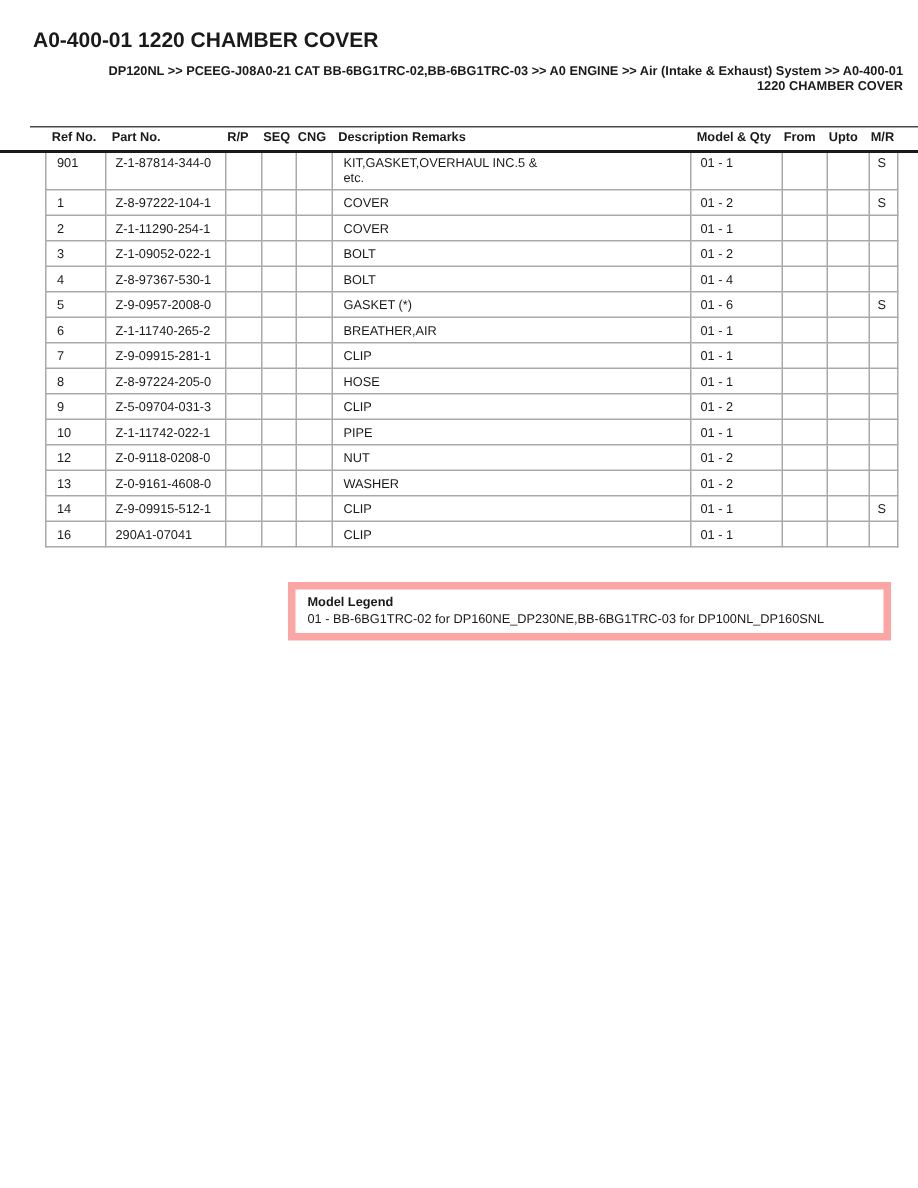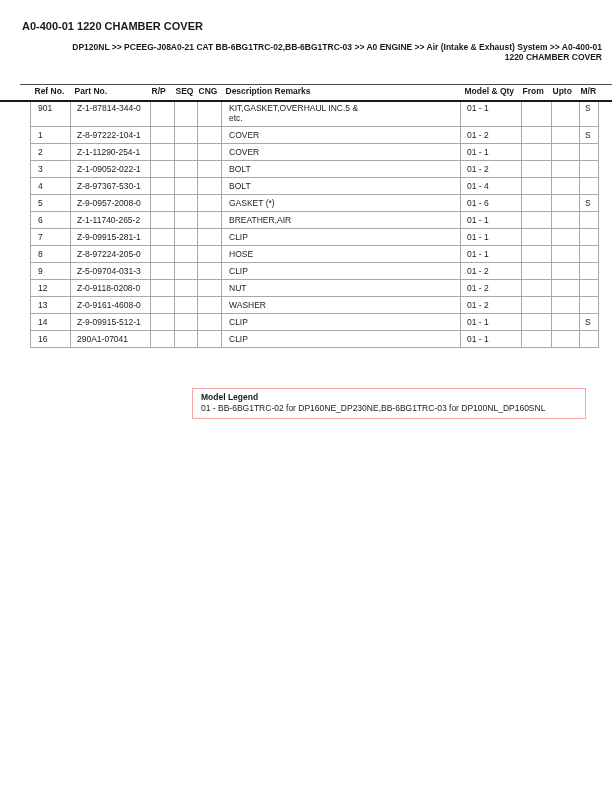--- a/index.html
+++ b/index.html
@@ -6,21 +6,21 @@
   .page {
     position:relative;
     width:612px; height:792px;
     background:#ffffff;
     font-family:"Liberation Sans", sans-serif;
     color:#1a1a1a;
     overflow:hidden;
   }
   .doc-title {
     position:absolute; left:22px; top:21px;
-    font-size:11px; font-weight:bold; line-height:10px;
+    font-size:14px; font-weight:bold; line-height:10px;
     white-space:nowrap;
   }
   .breadcrumb {
     position:absolute; left:22px; top:43px; width:580px;
     font-size:8.5px; font-weight:bold; line-height:9.5px;
     white-space:pre-line;
     text-align:right;
   }
   .rule-top {
     position:absolute; left:20px; top:84px; width:592px; height:1px;
@@ -51,21 +51,21 @@
     vertical-align:top;
     white-space:pre-line;
     overflow:hidden;
   }
   table.parts tbody tr:first-child td { border-top:none; }
   table.parts tbody td.c-ref  { padding-left:7px; }
   table.parts tbody td.c-desc { padding-left:7px; }
   table.parts tbody td.c-mr   { padding-left:5px; }
   .legend {
     position:absolute; left:192px; top:388px; width:378px;
-    border:1px solid #fca5a5;
+    border:5px solid #fca5a5;
     padding:3px 6px 4px 8px;
     font-size:8.5px;
     background:#ffffff;
   }
   .legend-title { font-weight:bold; line-height:11px; }
   .legend-line  { line-height:11px; white-space:nowrap; }
 </style>
 </head>
 <body>
 
@@ -222,20 +222,32 @@
       <td class="c-rp"></td>
       <td class="c-seq"></td>
       <td class="c-cng"></td>
       <td class="c-desc">CLIP</td>
       <td class="c-mq">01 - 2</td>
       <td class="c-from"></td>
       <td class="c-upto"></td>
       <td class="c-mr"></td>
     </tr>
         <tr>
+      <td class="c-ref">10</td>
+      <td class="c-part">Z-1-11742-022-1</td>
+      <td class="c-rp"></td>
+      <td class="c-seq"></td>
+      <td class="c-cng"></td>
+      <td class="c-desc">PIPE</td>
+      <td class="c-mq">01 - 1</td>
+      <td class="c-from"></td>
+      <td class="c-upto"></td>
+      <td class="c-mr"></td>
+    </tr>
+        <tr>
       <td class="c-ref">12</td>
       <td class="c-part">Z-0-9118-0208-0</td>
       <td class="c-rp"></td>
       <td class="c-seq"></td>
       <td class="c-cng"></td>
       <td class="c-desc">NUT</td>
       <td class="c-mq">01 - 2</td>
       <td class="c-from"></td>
       <td class="c-upto"></td>
       <td class="c-mr"></td>

